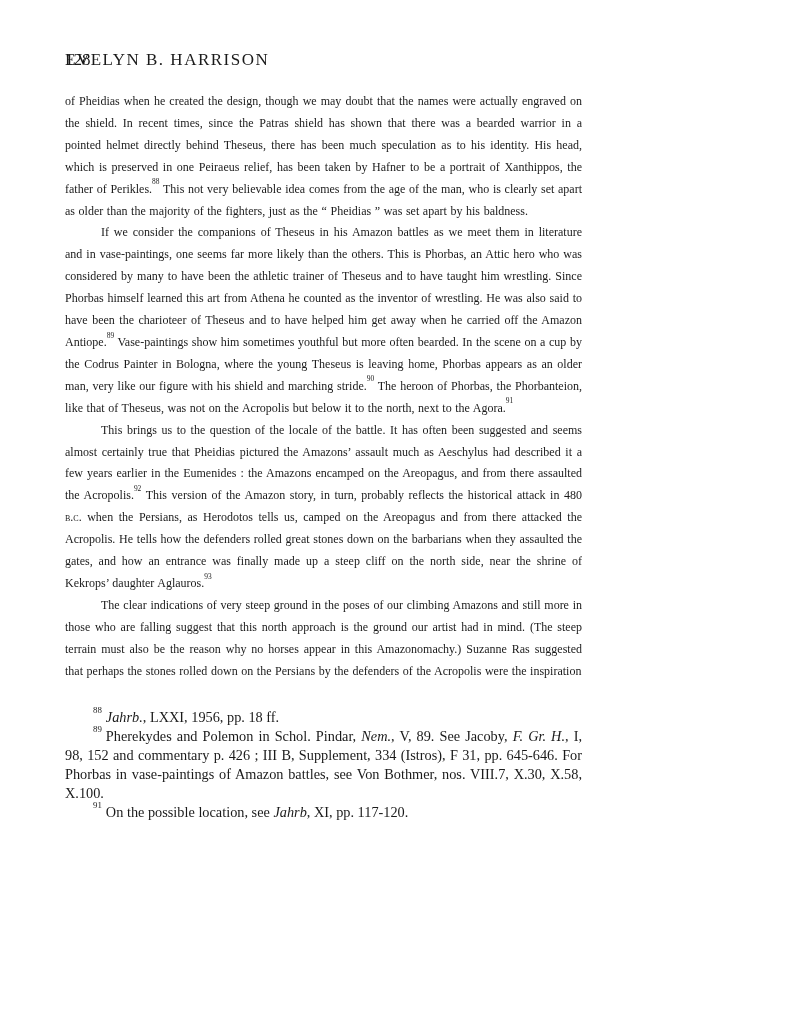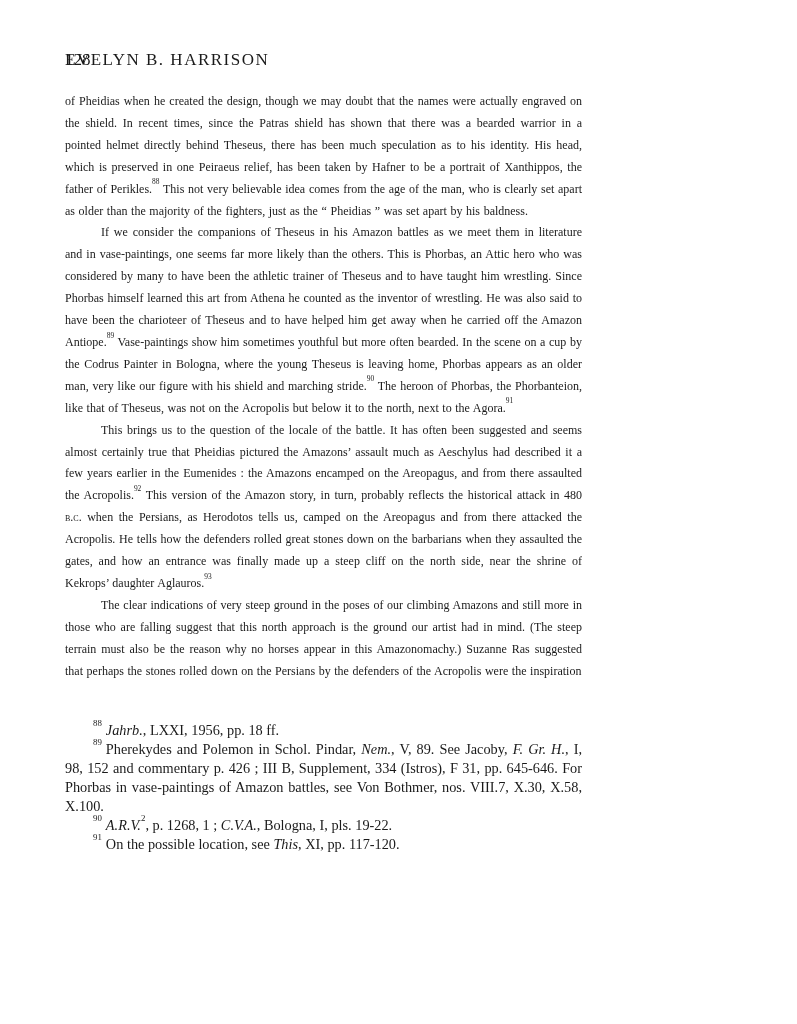--- a/index.html
+++ b/index.html
@@ -40,21 +40,21 @@
     margin: 0;
     font-size: 12px;
     line-height: 21.9px;
     text-align: justify;
     word-spacing: 0.6px;
   }
   p.body-para.indent {
     text-indent: 36px;
   }
   .footnotes {
-    margin-top: 39px;
+    margin-top: 26px;
   }
   p.footnote {
     margin: 0;
     font-size: 14.3px;
     line-height: 19px;
     text-align: justify;
     text-indent: 28px;
   }
   sup {
     font-size: 0.62em;
@@ -85,16 +85,15 @@
   <div class="body-text">
       <p class="body-para">of Pheidias when he created the design, though we may doubt that the names were actually engraved on the shield.  In recent times, since the Patras shield has shown that there was a bearded warrior in a pointed helmet directly behind Theseus, there has been much speculation as to his identity.  His head, which is preserved in one Peiraeus relief, has been taken by Hafner to be a portrait of Xanthippos, the father of Perikles.<sup>88</sup>  This not very believable idea comes from the age of the man, who is clearly set apart as older than the majority of the fighters, just as the “ Pheidias ” was set apart by his baldness.</p>
       <p class="body-para indent">If we consider the companions of Theseus in his Amazon battles as we meet them in literature and in vase-paintings, one seems far more likely than the others.  This is Phorbas, an Attic hero who was considered by many to have been the athletic trainer of Theseus and to have taught him wrestling.  Since Phorbas himself learned this art from Athena he counted as the inventor of wrestling.  He was also said to have been the charioteer of Theseus and to have helped him get away when he carried off the Amazon Antiope.<sup>89</sup>  Vase-paintings show him sometimes youthful but more often bearded.  In the scene on a cup by the Codrus Painter in Bologna, where the young Theseus is leaving home, Phorbas appears as an older man, very like our figure with his shield and marching stride.<sup>90</sup>  The heroon of Phorbas, the Phorbanteion, like that of Theseus, was not on the Acropolis but below it to the north, next to the Agora.<sup>91</sup></p>
       <p class="body-para indent">This brings us to the question of the locale of the battle.  It has often been suggested and seems almost certainly true that Pheidias pictured the Amazons’ assault much as Aeschylus had described it a few years earlier in the Eumenides : the Amazons encamped on the Areopagus, and from there assaulted the Acropolis.<sup>92</sup>  This version of the Amazon story, in turn, probably reflects the historical attack in 480 <span class="sc">b.c.</span> when the Persians, as Herodotos tells us, camped on the Areopagus and from there attacked the Acropolis.  He tells how the defenders rolled great stones down on the barbarians when they assaulted the gates, and how an entrance was finally made up a steep cliff on the north side, near the shrine of Kekrops’ daughter Aglauros.<sup>93</sup></p>
       <p class="body-para indent">The clear indications of very steep ground in the poses of our climbing Amazons and still more in those who are falling suggest that this north approach is the ground our artist had in mind.  (The steep terrain must also be the reason why no horses appear in this Amazonomachy.)  Suzanne Ras suggested that perhaps the stones rolled down on the Persians by the defenders of the Acropolis were the inspiration</p>
     </div>
 
   <div class="footnotes">
       <p class="footnote"><sup class="fn-marker">88</sup><i>Jahrb.</i>, LXXI, 1956, pp. 18 ff.</p>
       <p class="footnote"><sup class="fn-marker">89</sup>Pherekydes and Polemon in Schol. Pindar, <i>Nem.</i>, V, 89.  See Jacoby, <i>F. Gr. H.</i>, I, 98, 152 and commentary p. 426 ; III B, Supplement, 334 (Istros), F 31, pp. 645-646.  For Phorbas in vase-paintings of Amazon battles, see Von Bothmer, nos. VIII.7, X.30, X.58, X.100.</p>
-      <p class="footnote"><sup class="fn-marker">90</sup><i>A.R.V.</i><sup>2</sup>, p. 1268, 1 ; <i>C.V.A.</i>, Bologna, I, pls. 19-22.</p>
-      <p class="footnote"><sup class="fn-marker">91</sup>On the possible location, see <i>This</i>, XI, pp. 117-120.</p>
+      <p class="footnote"><sup class="fn-marker">91</sup>On the possible location, see <i>Jahrb</i>, XI, pp. 117-120.</p>
     </div>
 </div>
 
 </body></html>

